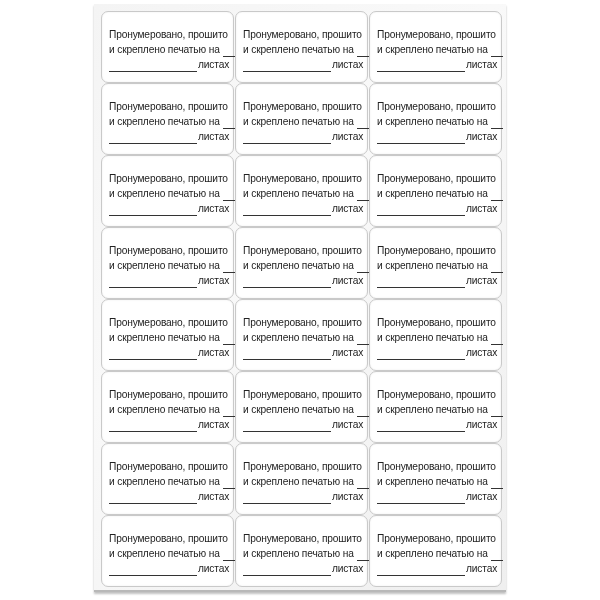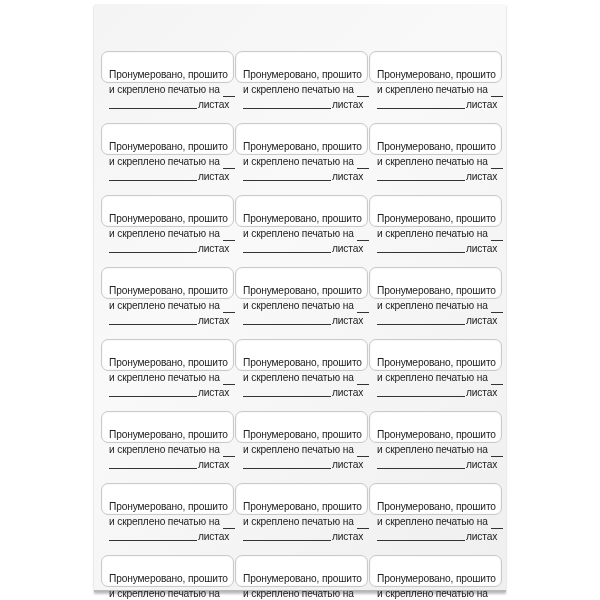--- a/index.html
+++ b/index.html
@@ -15,28 +15,27 @@
     display:grid; grid-template-columns:repeat(3, 133px); grid-template-rows:repeat(8, 72px);
     column-gap:1px; row-gap:0px;
   }
   .label {
     background:#ffffff;
     border:1px solid #c9c9c9;
     border-radius:7px;
     box-sizing:border-box;
     position:relative;
     box-shadow: inset 0 0 2px rgba(0,0,0,0.08);
-    margin-top: 40px;
   }
   .txt {
     position:absolute; left:7px; top:15px; width:122px;
     font-size:10.2px; line-height:15px; color:#222;
     letter-spacing:-0.15px; white-space:nowrap;
   }
-  .line3 { display:flex; }
+  .line3 { display:flex; align-items:flex-end; }
   .blank { display:inline-block; width:88px; border-bottom:1px solid #333; height:11px; margin-right:1px; }
   .blank-sm { display:inline-block; width:12px; border-bottom:1px solid #333; height:11px; margin-left:3px; vertical-align:bottom; }
 </style>
 </head>
 <body>
 
 <div class="sheet">
   <div class="grid" id="grid">
   <div class="label">
     <div class="txt">

